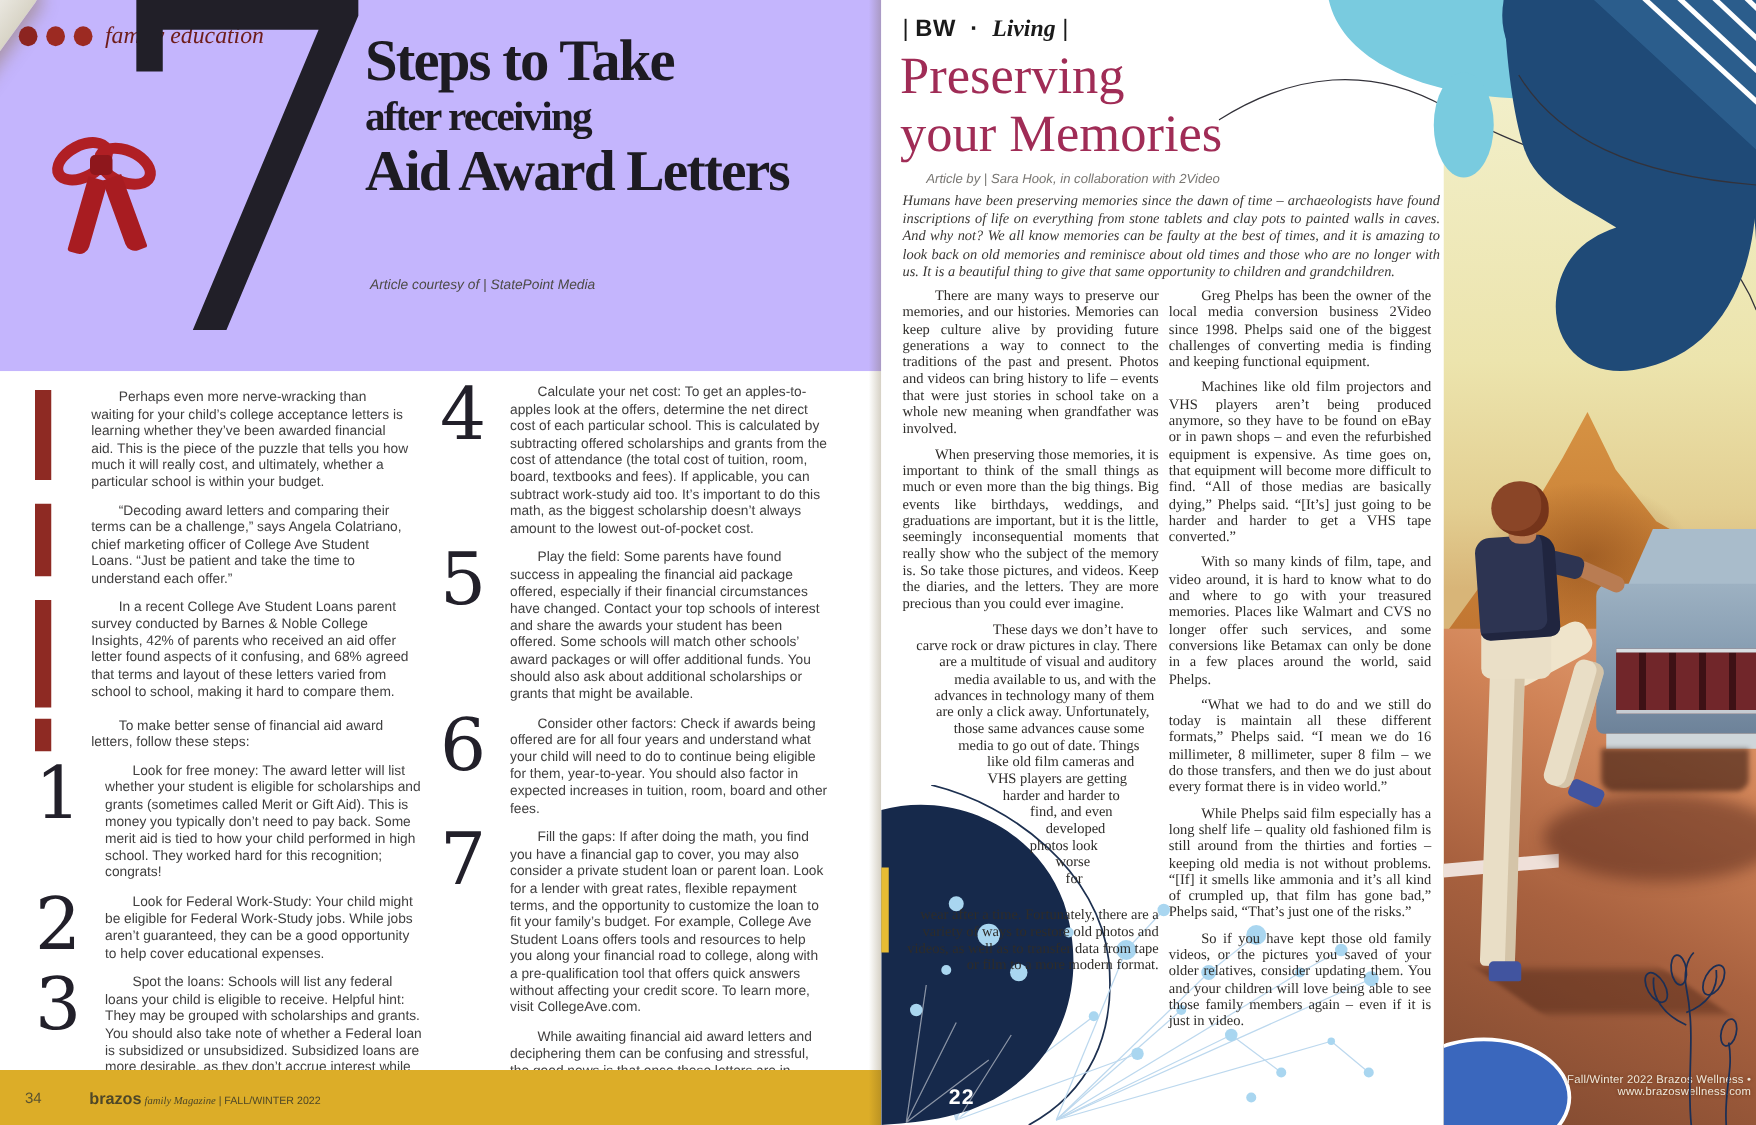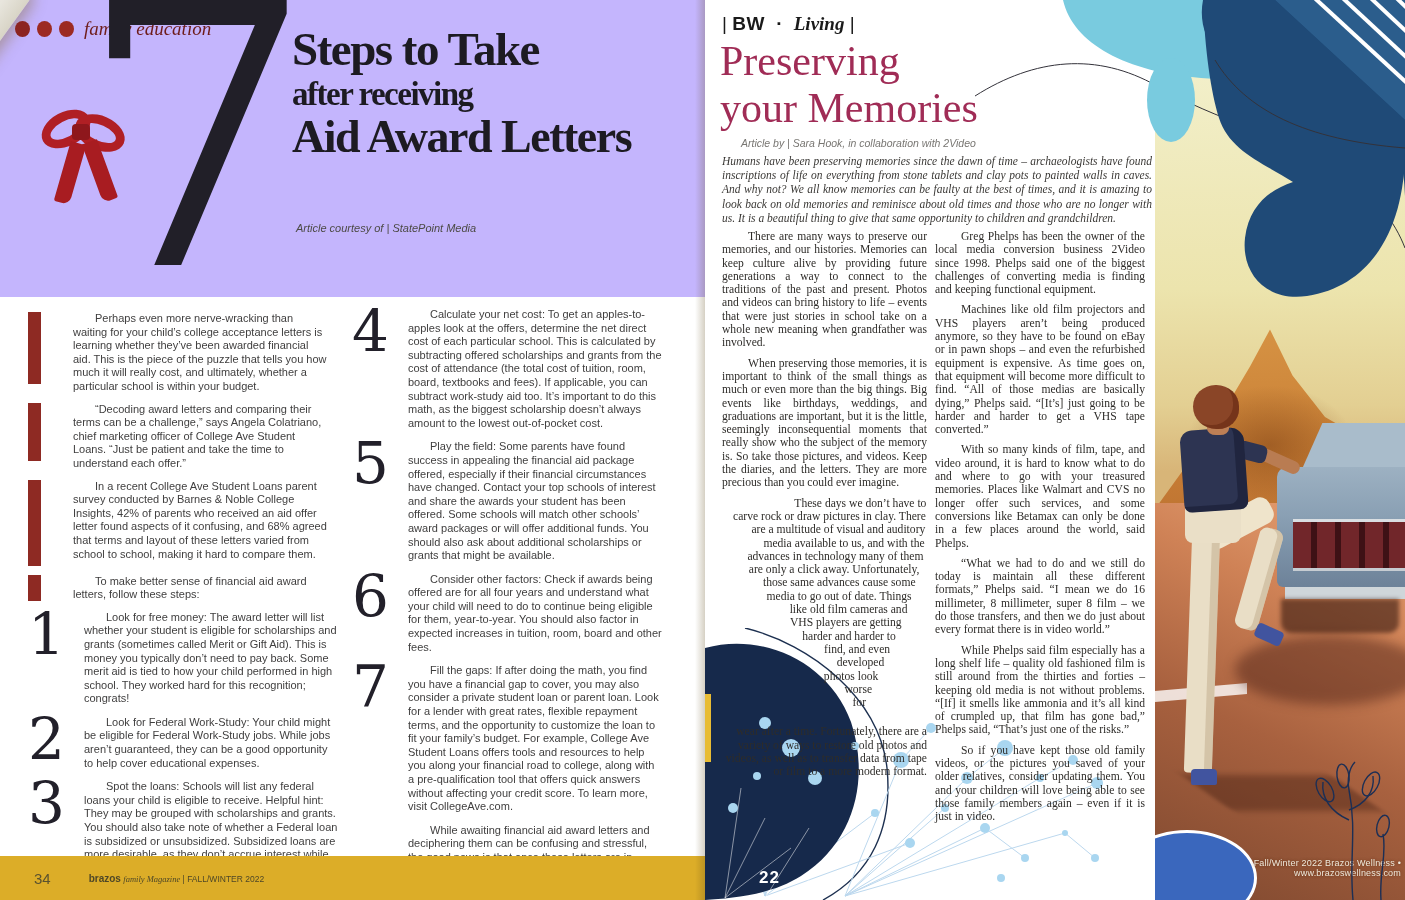--- a/index.html
+++ b/index.html
@@ -47,23 +47,23 @@
   .red-bar { flex:0 0 13px; margin-right:32px; background:#8e2a23; }
   .para-row p { width:255px; text-indent:22px; }
   .step { display:flex; margin-bottom:10px; }
   .step-num { flex:0 0 46px; margin-right:10px; font-family:"DejaVu Serif", serif; font-size:58px;
               line-height:.82; color:#22202a; text-align:left; }
   .step p { width:255px; text-indent:22px; }
   .closing { margin-left:56px; width:255px; text-indent:22px; }
 
   .lp-footer { position:absolute; left:0; bottom:0; width:705px; height:44px; background:#dcad28;
                display:flex; align-items:center; }
-  .lp-footer .pg { margin-left:34px; font-size:15px; color:#5a522f; }
+  .lp-footer .pg { margin-left:20px; font-size:12px; color:#5a522f; }
   .lp-footer .mag { margin-left:38px; font-size:8.5px; color:#4e4727; }
-  .lp-footer .mag b { font-size:10px; letter-spacing:0; }
+  .lp-footer .mag b { font-size:13px; letter-spacing:0; }
   .lp-footer .mag i { font-family:"Liberation Serif", serif; }
 
   .spine-shadow { position:absolute; right:0; top:0; width:10px; height:900px;
                   background:linear-gradient(90deg, rgba(0,0,0,0) 0%, rgba(90,70,20,.25) 100%); }
 
   
   .page-right { position:absolute; left:705px; top:0; width:700px; height:900px; background:#fff; }
 
   
   .photo { position:absolute; right:0; top:75px; width:250px; height:825px; overflow:hidden; z-index:1;

